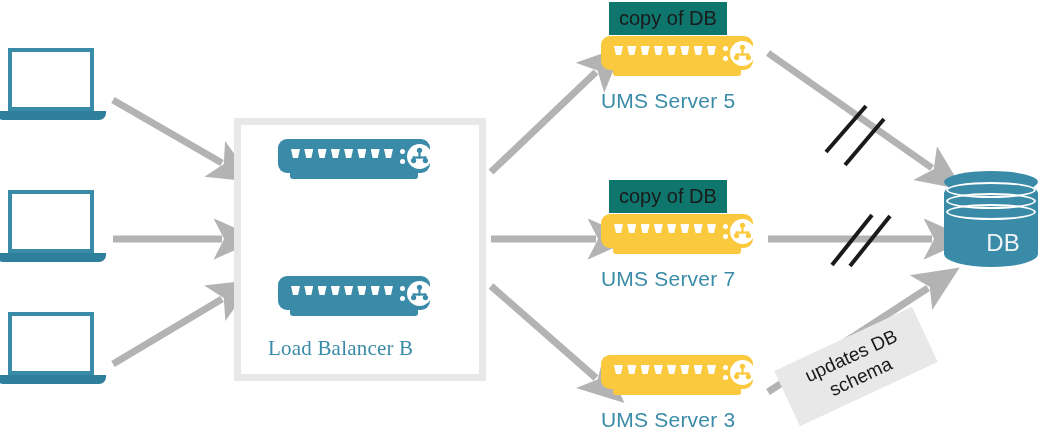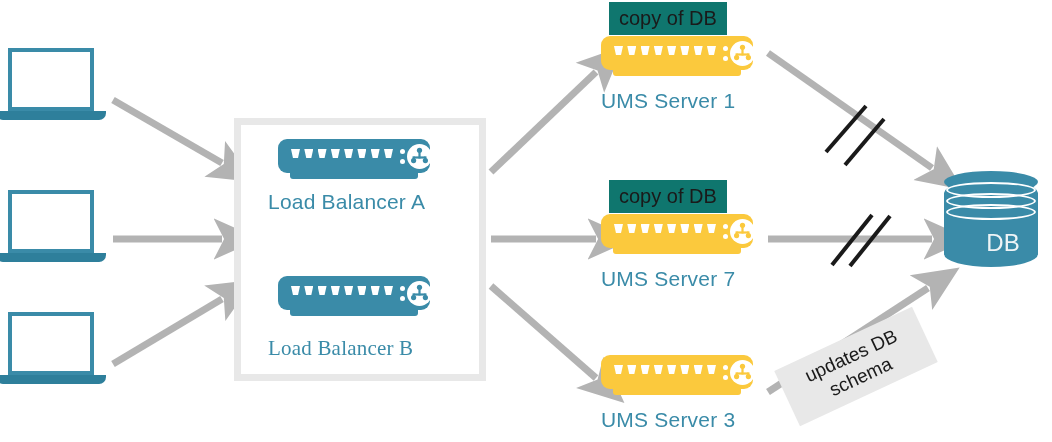--- a/index.html
+++ b/index.html
@@ -250,21 +250,20 @@
           <circle cx="6.6" cy="16.6" r="2.6"></circle>
           <circle cx="18.4" cy="16.6" r="2.6"></circle>
           <rect x="11.4" y="6.3" width="2.2" height="8.2"></rect>
           <rect x="6.6" y="12.4" width="11.8" height="2.2"></rect>
           <rect x="5.5" y="12.4" width="2.2" height="4.2"></rect>
           <rect x="17.3" y="12.4" width="2.2" height="4.2"></rect>
         </g>
       </svg>
     </div>
   </div>
-  <div class="node-label" style="left:268px; top:190px;">Load Balancer A</div>
 
   <div class="srv teal" style="left:278px; top:276px;">
     <div class="body"></div>
     <div class="foot"></div>
     <div class="ports">
       <i></i>
         <i></i>
         <i></i>
         <i></i>
         <i></i>
@@ -318,21 +317,21 @@
           <circle cx="6.6" cy="16.6" r="2.6"></circle>
           <circle cx="18.4" cy="16.6" r="2.6"></circle>
           <rect x="11.4" y="6.3" width="2.2" height="8.2"></rect>
           <rect x="6.6" y="12.4" width="11.8" height="2.2"></rect>
           <rect x="5.5" y="12.4" width="2.2" height="4.2"></rect>
           <rect x="17.3" y="12.4" width="2.2" height="4.2"></rect>
         </g>
       </svg>
     </div>
   </div>
-  <div class="node-label" style="left:601px; top:89px;">UMS Server 1</div>
+  <div class="node-label" style="left:601px; top:89px;">UMS Server 5</div>
 
   <div class="tag" style="left:609px; top:180px;">copy of DB</div>
 
   <div class="srv yellow" style="left:601px; top:214px;">
     <div class="body"></div>
     <div class="foot"></div>
     <div class="ports">
       <i></i>
         <i></i>
         <i></i>

